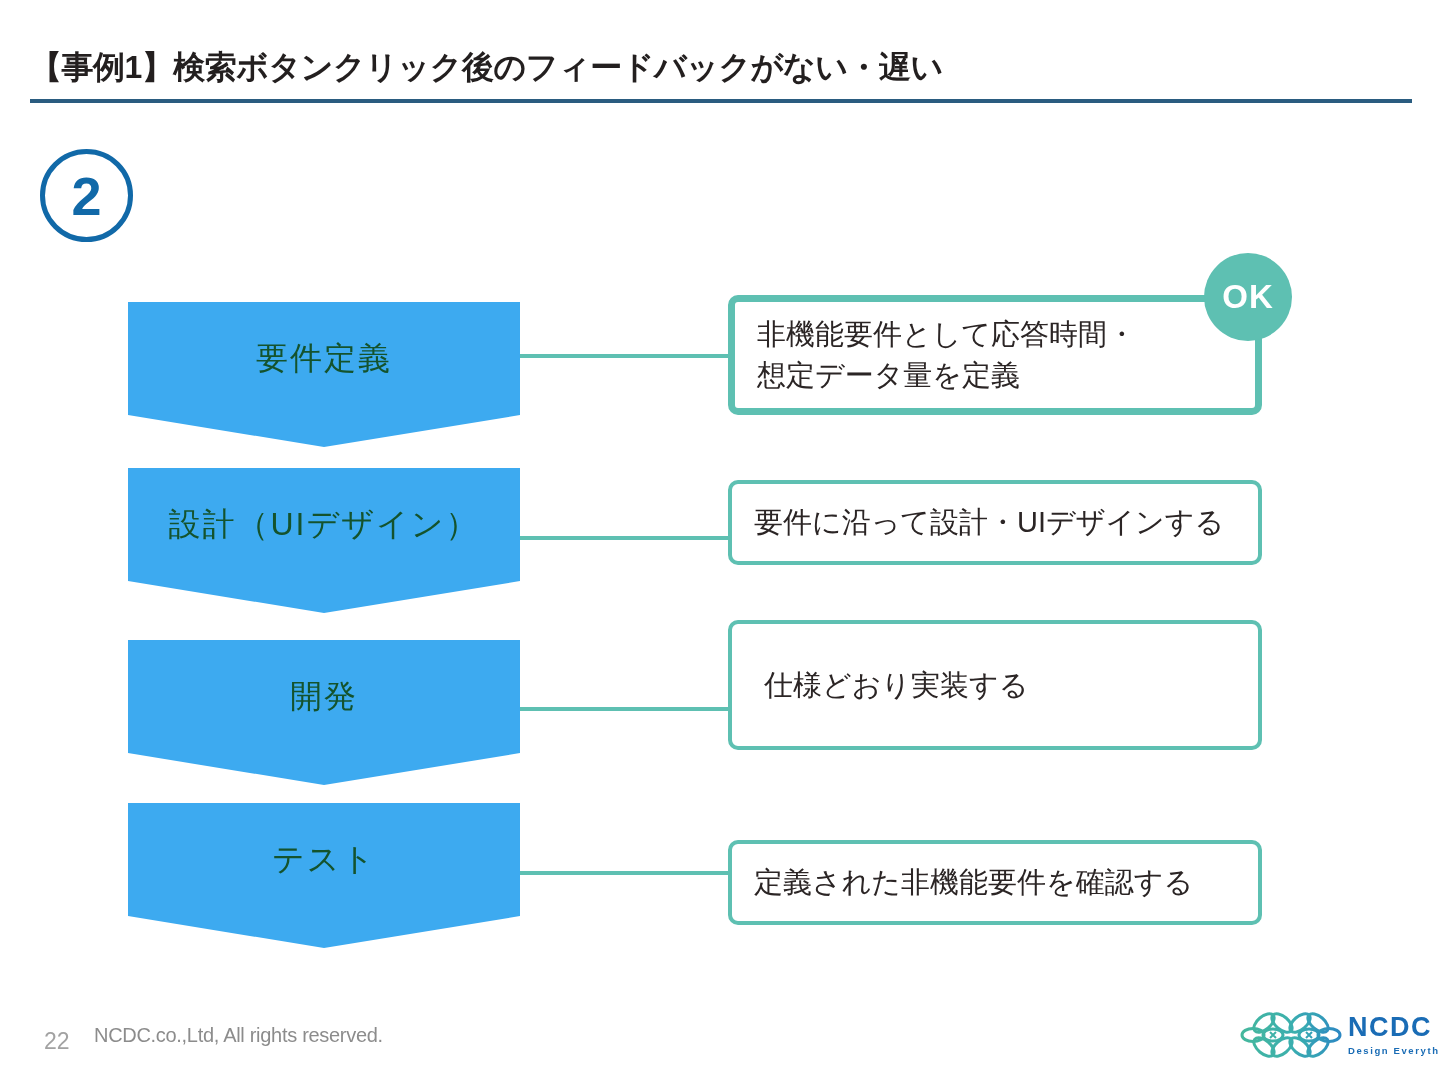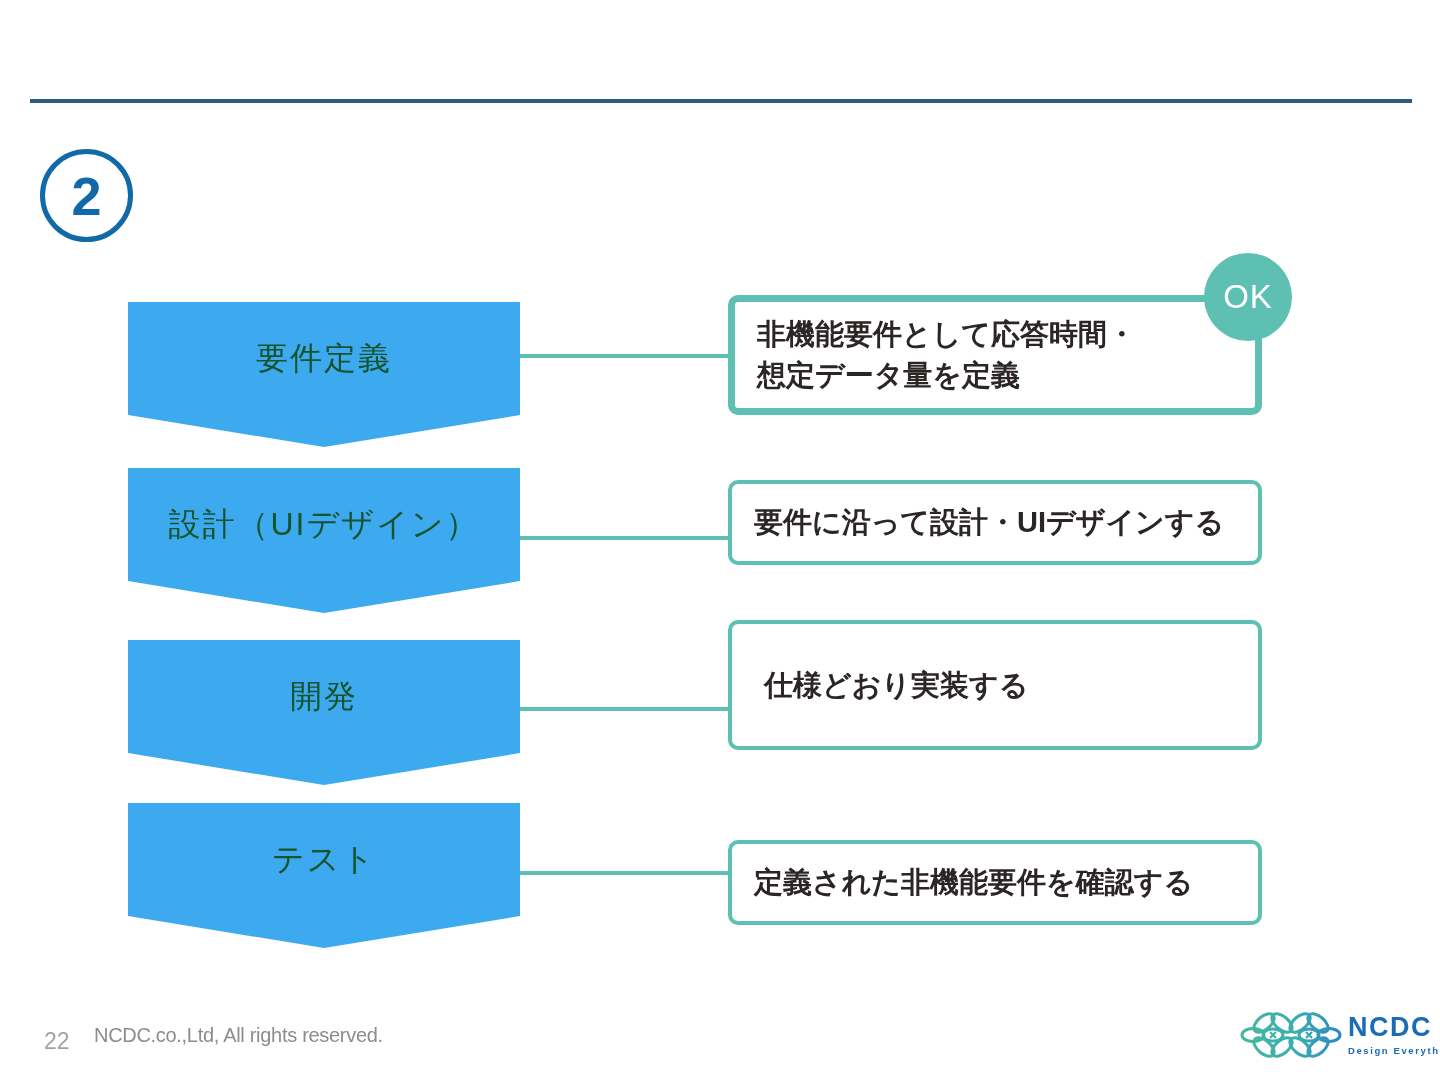--- a/index.html
+++ b/index.html
@@ -113,40 +113,39 @@
     display: flex;
     align-items: center;
     padding-left: 22px;
     padding-right: 14px;
   }
   .note-box .note-text {
     font-size: 29px;
     line-height: 1.4;
     color: #2b2525;
     white-space: pre-line;
-    font-weight: bold;
   }
   .note-box.b1 { top: 295px; height: 120px; border-width: 7px; }
   .note-box.b2 { top: 480px; height: 85px; text-align: right; }
   .note-box.b3 { top: 620px; height: 130px; padding-left: 32px; }
   .note-box.b4 { top: 840px; height: 85px; }
 
   
   .ok-badge {
     position: absolute;
     left: 1204px; top: 253px;
     width: 88px; height: 88px;
     background: #5ec0b2;
     border-radius: 50%;
     display: flex;
     align-items: center;
     justify-content: center;
     color: #ffffff;
     font-size: 33px;
-    font-weight: 400;
+    font-weight: 700;
     letter-spacing: 1px;
     z-index: 5;
   }
 
   
   .page-number {
     position: absolute;
     left: 44px; top: 1028px;
     font-size: 23px;
     color: #a2a2a2;
@@ -180,20 +179,21 @@
     letter-spacing: 1.6px;
     margin-top: 4px;
     white-space: nowrap;
   }
 </style>
 </head>
 <body>
 
 <div class="slide">
 
+  <h1 class="page-title">【事例1】検索ボタンクリック後のフィードバックがない・遅い</h1>
   <div class="title-rule"></div>
 
   <div class="num-circle">2</div>
 
   <div class="arrow r1">
     <span class="phase-label">要件定義</span>
   </div>
   <div class="connector c1"></div>
   <div class="note-box b1">
     <span class="note-text">非機能要件として応答時間・

